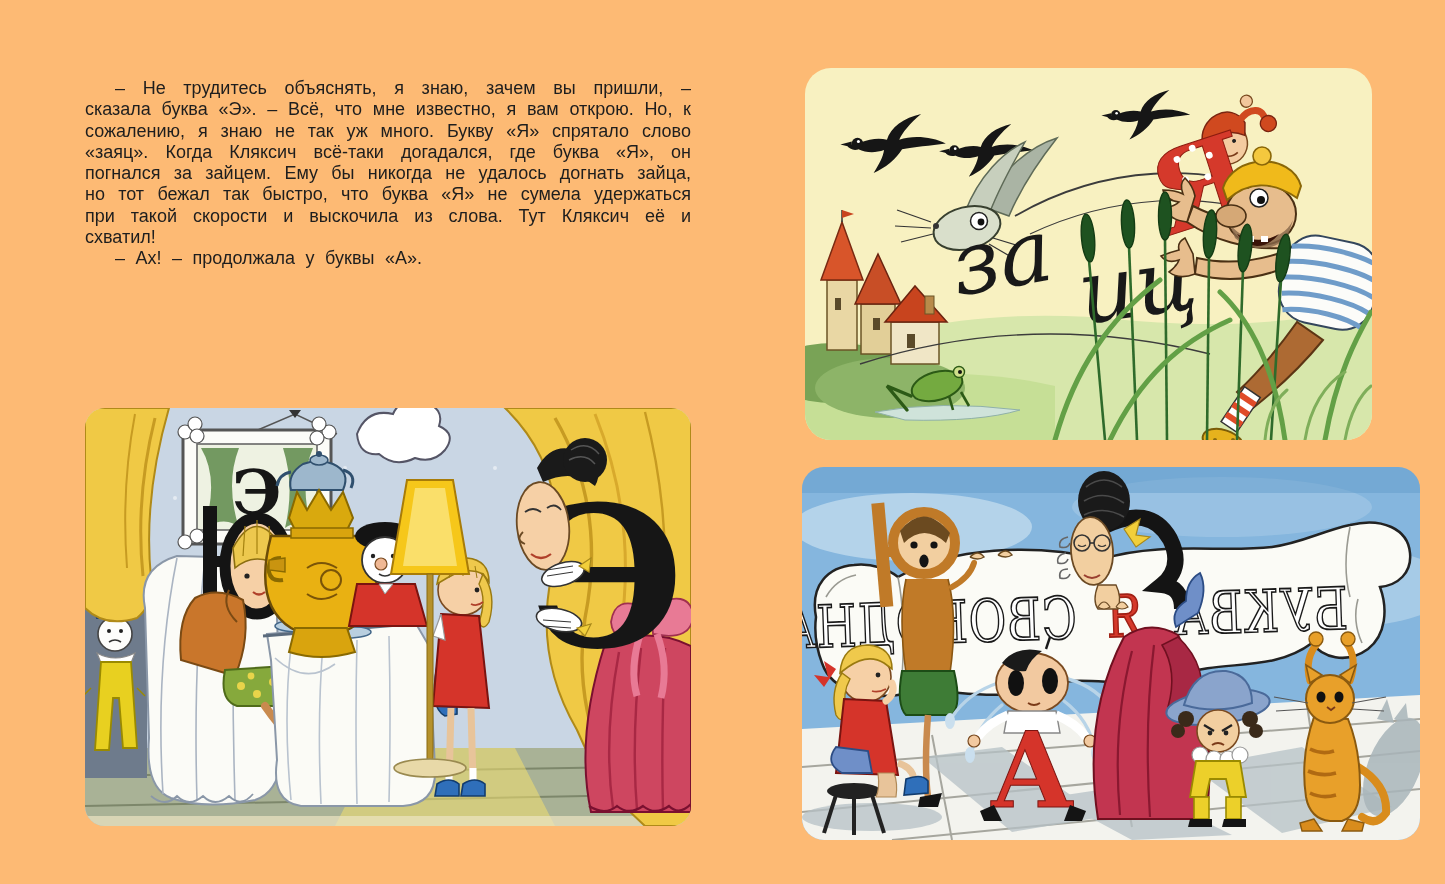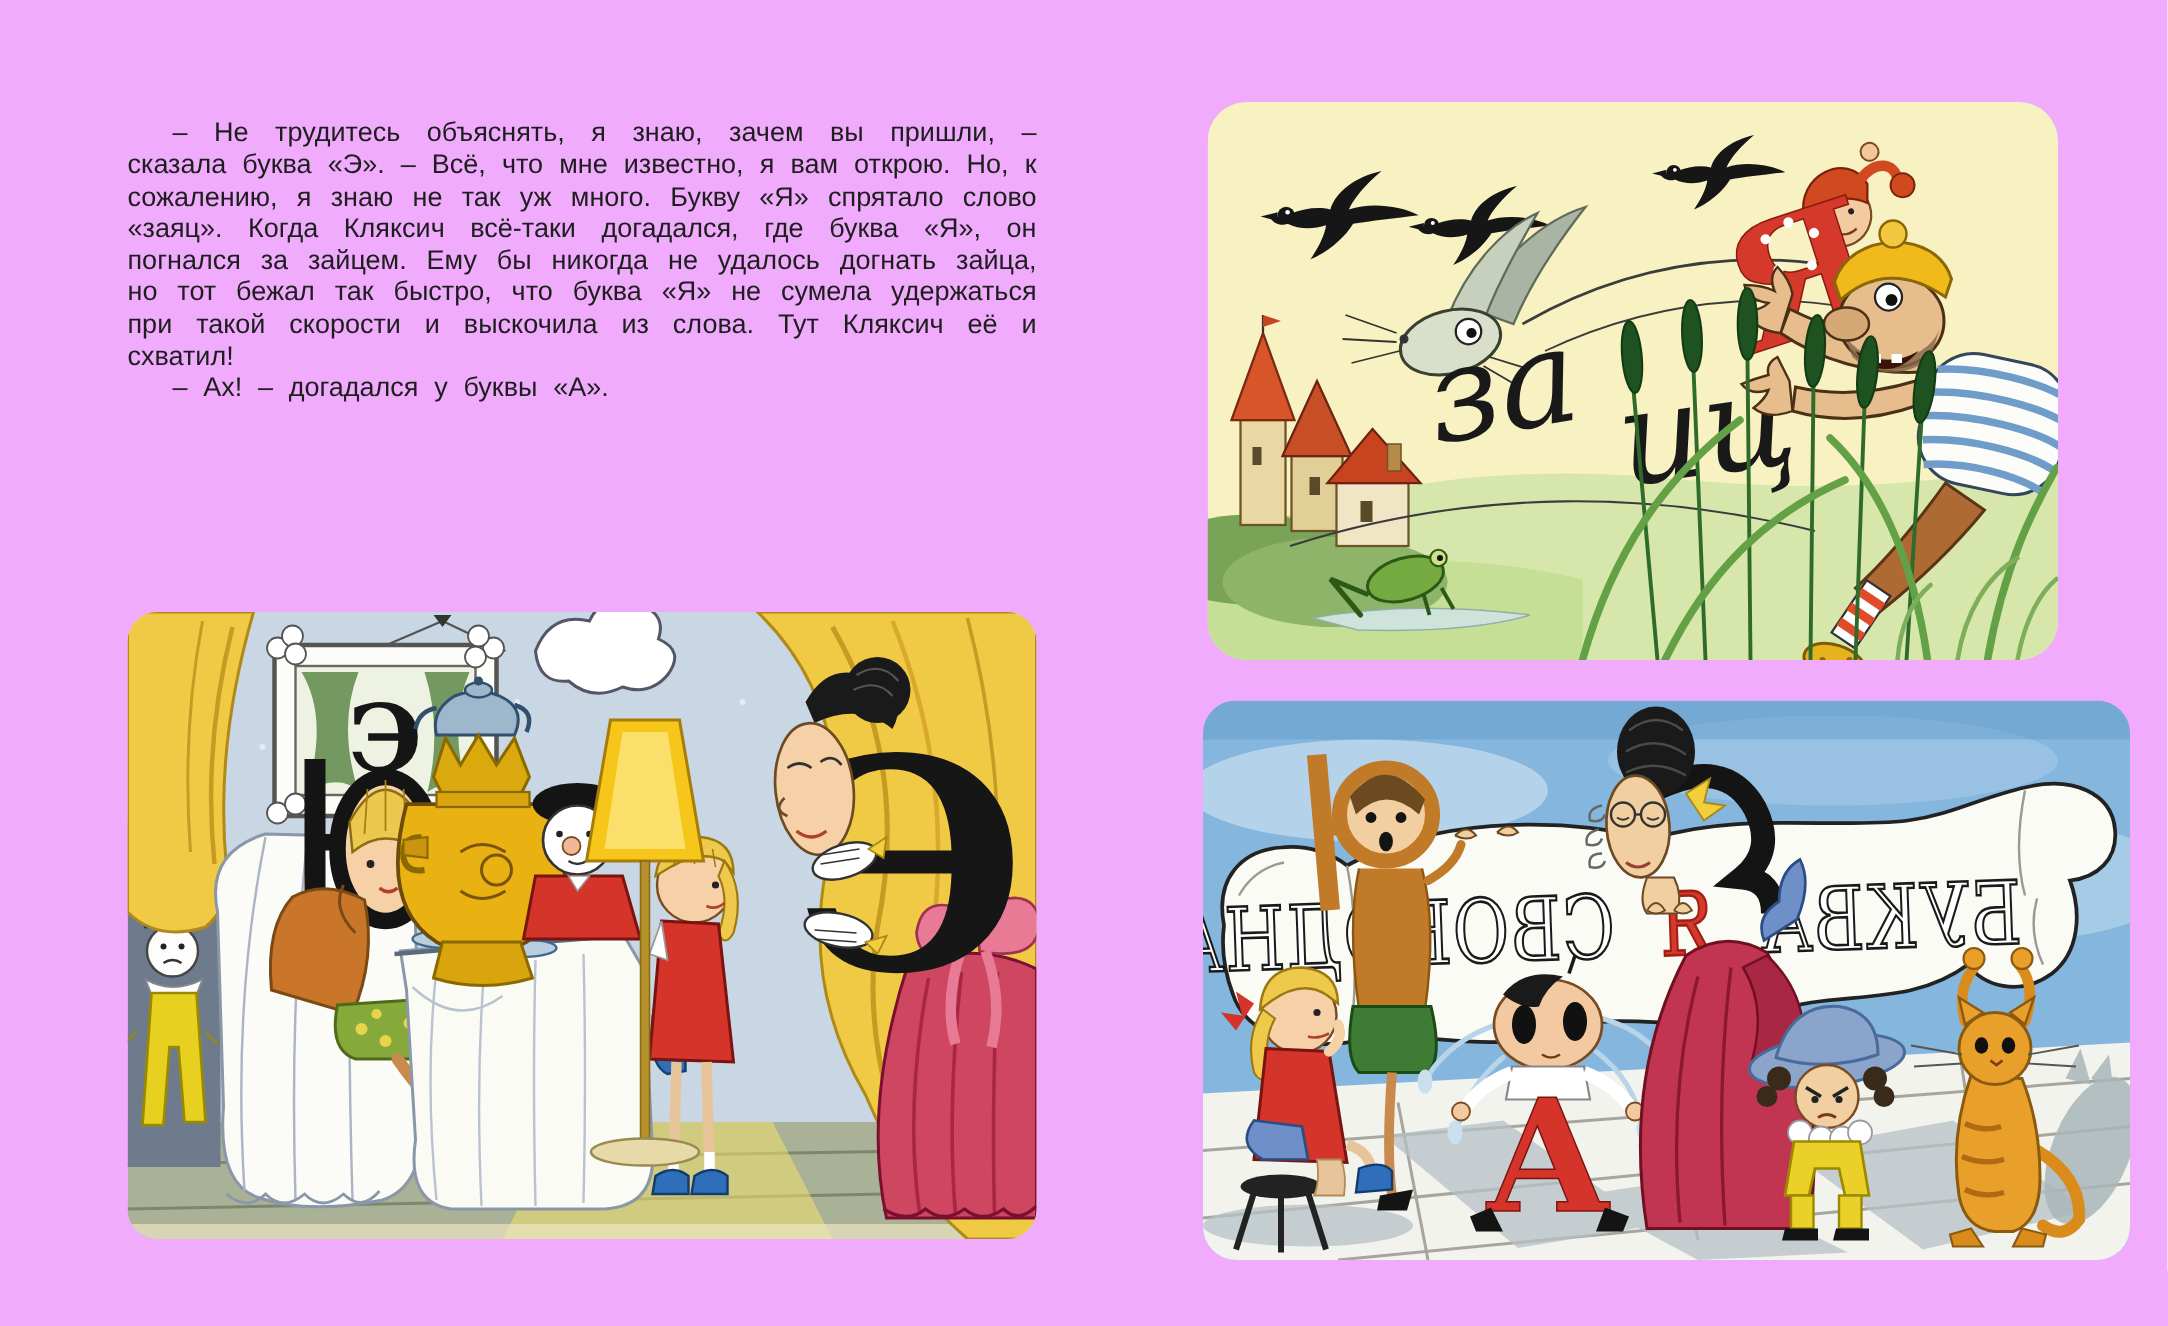--- a/index.html
+++ b/index.html
@@ -1,35 +1,35 @@
 <!DOCTYPE html>
 <html><head>
 <meta charset="utf-8">
 <style>
   html,body{margin:0;padding:0;background:#ffffff;}
-  .spread{position:relative;width:1445px;height:884px;background:#f0abfc;overflow:hidden;
+  .spread{position:relative;width:1445px;height:884px;background:#fdba74;overflow:hidden;
           font-family:"Liberation Sans",sans-serif;}
   .story{position:absolute;left:85px;top:78px;width:606px;color:#1e1e1e;
          font-size:18px;line-height:21.3px;text-align:justify;word-spacing:5.5px;}
   .story p{margin:0;text-indent:30px;}
   .illus{position:absolute;overflow:hidden;}
   .illus svg{display:block;width:100%;height:100%;}
   .illus1{left:805px;top:68px;width:567px;height:372px;border-radius:26px;}
   .illus2{left:85px;top:408px;width:606px;height:418px;border-radius:20px;}
   .illus3{left:802px;top:467px;width:618px;height:373px;border-radius:22px;}
   figure{margin:0;}
 </style>
 </head>
 <body>
 
 <div class="spread">
 
   <div class="story">
     <p>– Не трудитесь объяснять, я знаю, зачем вы пришли, – сказала буква «Э». – Всё, что мне известно, я вам открою. Но, к сожалению, я знаю не так уж много. Букву «Я» спрятало слово «заяц». Когда Кляксич всё-таки догадался, где буква «Я», он погнался за зайцем. Ему бы никогда не удалось догнать зайца, но тот бежал так быстро, что буква «Я» не сумела удержаться при такой скорости и выскочила из слова. Тут Кляксич её и схватил!</p>
-    <p>– Ах! – догадался у буквы «А».</p>
+    <p>– Ах! – продолжала у буквы «А».</p>
   </div>
 
   <figure class="illus illus1">
   <svg viewBox="0 0 567 372" xmlns="http://www.w3.org/2000/svg">
     <defs>
       <g id="swallow">
         <path d="M14 30 C24 26 34 25 42 27 C46 14 60 4 78 0 C66 10 58 20 55 27 C70 22 90 24 104 31 C88 33 70 35 58 37 C52 47 40 57 28 62 C34 53 38 45 39 38 C30 41 20 41 12 37 C8 39 2 37 0 33 C5 32 9 31 14 30 Z" fill="#161616"></path>
         <circle cx="11" cy="31" r="6" fill="#161616"></circle>
         <path d="M5 29 L-7 32 L5 35 Z" fill="#161616"></path>
         <circle cx="12" cy="29" r="1.6" fill="#ffffff"></circle>

